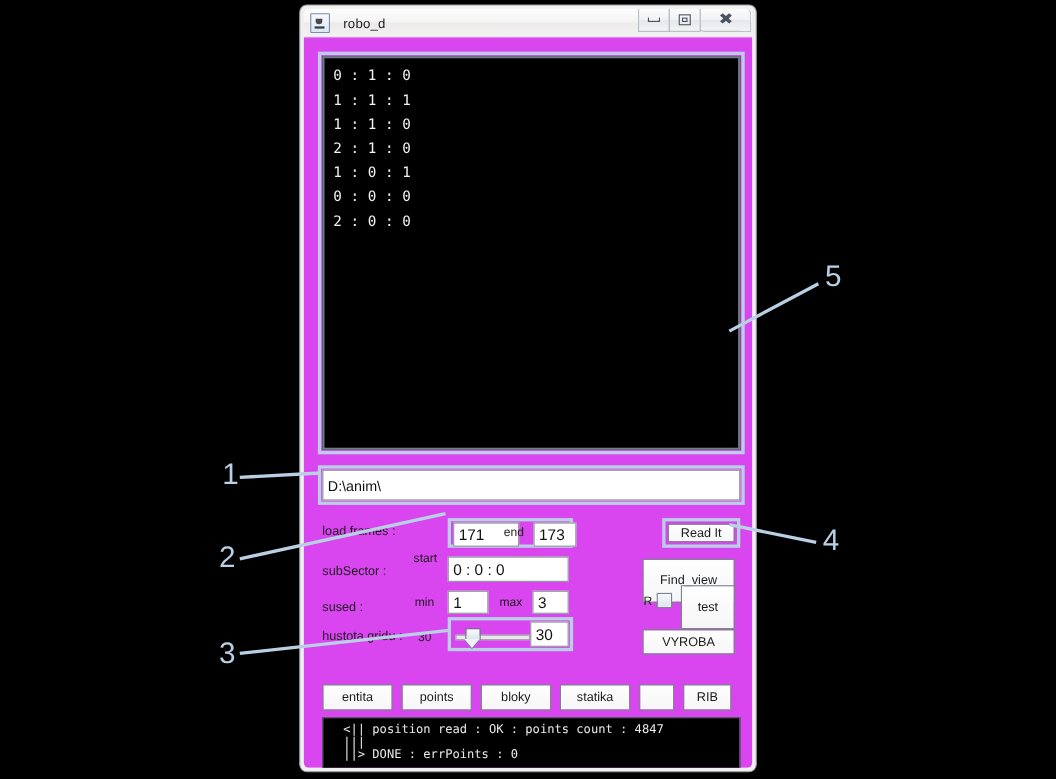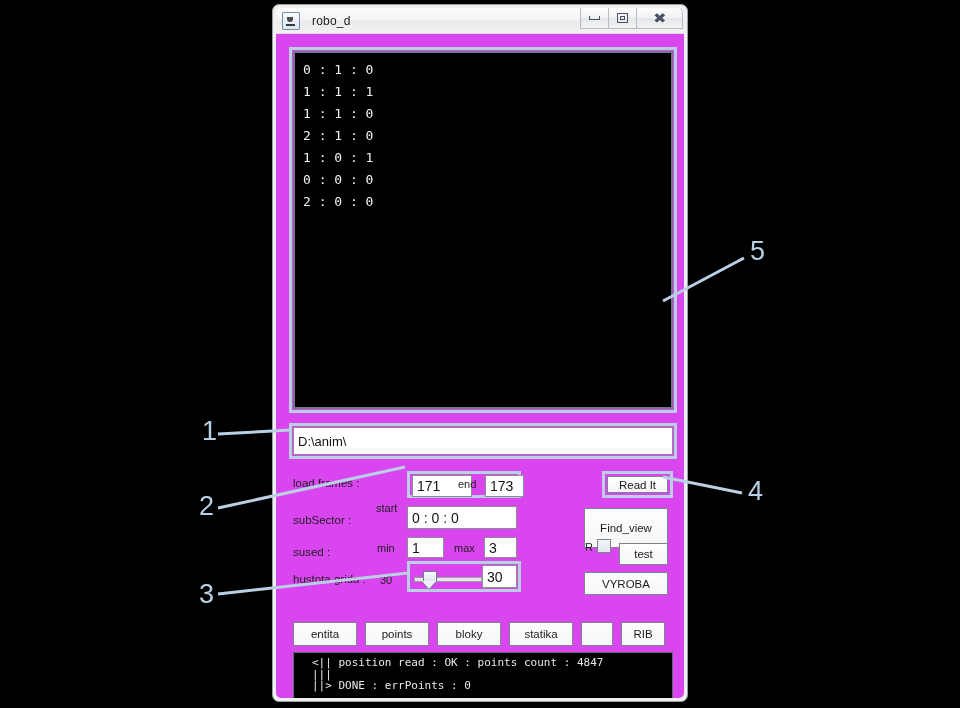--- a/index.html
+++ b/index.html
@@ -459,21 +459,21 @@
         <div class="numfield" style="position:absolute; left:131px; top:503px; width:37px; height:21px;">1</div>
         <div class="row" style="left:178px; top:508px;">
           <span class="lbl-small">max</span>
         </div>
         <div class="numfield" style="position:absolute; left:208px; top:503px; width:33px; height:21px;">3</div>
 
         <div class="row" style="left:309px; top:507px;">
           <span class="lbl-small">R</span>
         </div>
         <div class="checkbox" style="position:absolute; left:321px; top:505px;"></div>
-        <div class="btn" style="position:absolute; left:343px; top:509px; width:49px; height:22px;">test</div>
+        <div class="btn" style="position:absolute; left:343px; top:498px; width:49px; height:40px;">test</div>
 
         <div class="row" style="left:17px; top:539px;">
           <span class="lbl">hustota gridu :</span>
         </div>
         <div class="row" style="left:104px; top:540px;">
           <span class="lbl-small">30</span>
         </div>
         <div class="slider-group">
           <div class="slider-track-area">
             <div class="slider-track"></div>

